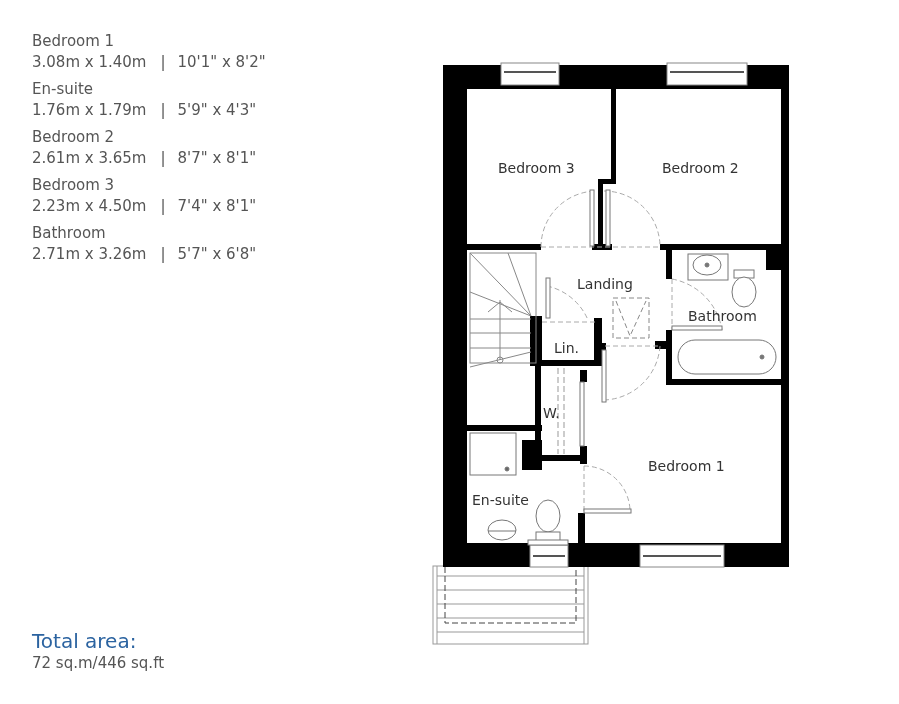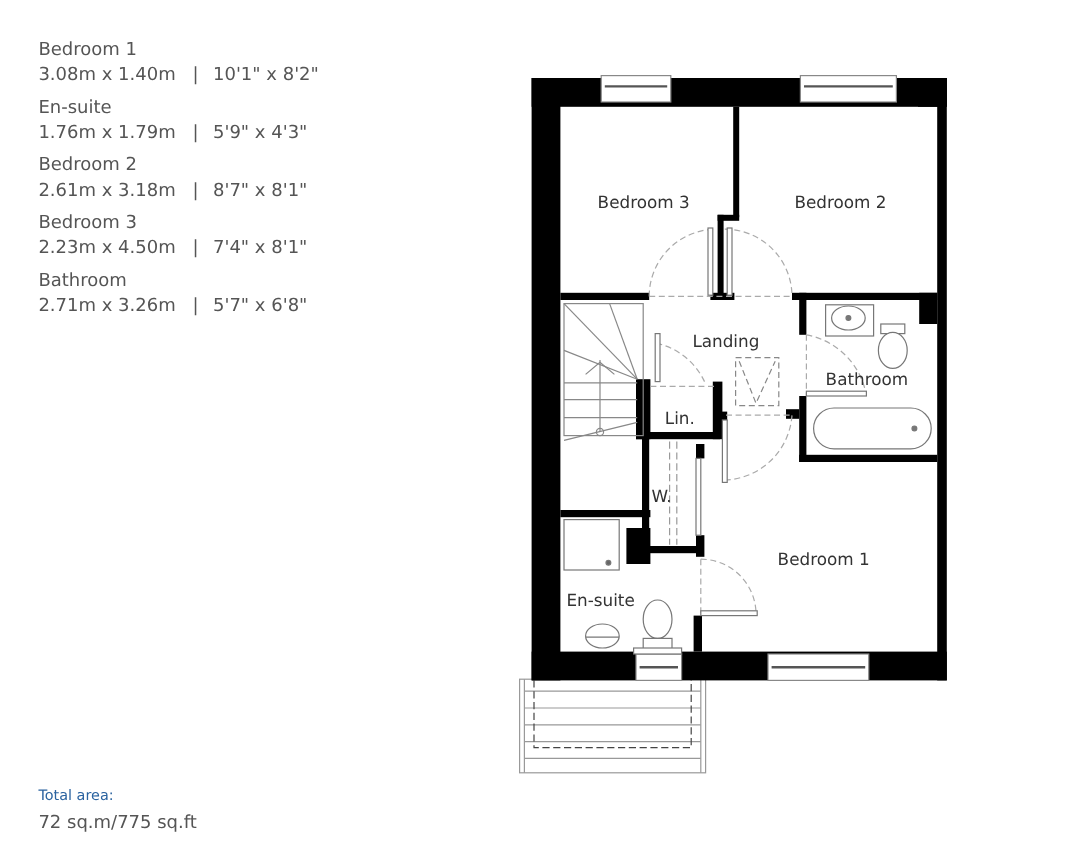--- a/index.html
+++ b/index.html
@@ -4,54 +4,54 @@
 <style>
   html, body { margin: 0; padding: 0; background: #ffffff; }
   body { width: 899px; height: 704px; position: relative; overflow: hidden;
          font-family: "DejaVu Sans", sans-serif; color: #555555; }
   .rooms { position: absolute; left: 32px; top: 31px; }
   .room { margin-bottom: 6px; }
   .room-name { font-size: 15px; line-height: 21px; color: #555; }
   .room-dims { font-size: 15px; line-height: 21px; color: #555; white-space: pre; }
   .room-dims .sep { display: inline-block; margin: 0 12px 0 14px; }
   .total { position: absolute; left: 32px; top: 630px; }
-  .total-label { font-size: 12px; line-height: 22px; color: #2b63a0; margin-top: 22px; }
+  .total-label { font-size: 20px; line-height: 22px; color: #2b63a0; }
   .total-value { font-size: 15px; line-height: 22px; color: #555; }
   svg.plan { position: absolute; left: 0; top: 0; }
   .plan text { font-family: "DejaVu Sans", sans-serif; font-size: 14px; fill: #333; }
 </style>
 </head>
 <body>
 
 <div class="rooms">
   <div class="room">
     <div class="room-name">Bedroom 1</div>
     <div class="room-dims"><span>3.08m x 1.40m</span><span class="sep">|</span><span>10'1" x 8'2"</span></div>
   </div>
   <div class="room">
     <div class="room-name">En-suite</div>
     <div class="room-dims"><span>1.76m x 1.79m</span><span class="sep">|</span><span>5'9" x 4'3"</span></div>
   </div>
   <div class="room">
     <div class="room-name">Bedroom 2</div>
-    <div class="room-dims"><span>2.61m x 3.18m</span><span class="sep">|</span><span>8'7" x 8'1"</span></div>
+    <div class="room-dims"><span>2.61m x 3.65m</span><span class="sep">|</span><span>8'7" x 8'1"</span></div>
   </div>
   <div class="room">
     <div class="room-name">Bedroom 3</div>
     <div class="room-dims"><span>2.23m x 4.50m</span><span class="sep">|</span><span>7'4" x 8'1"</span></div>
   </div>
   <div class="room">
     <div class="room-name">Bathroom</div>
     <div class="room-dims"><span>2.71m x 3.26m</span><span class="sep">|</span><span>5'7" x 6'8"</span></div>
   </div>
 </div>
 
 <div class="total">
   <div class="total-label">Total area:</div>
-  <div class="total-value">72 sq.m/775 sq.ft</div>
+  <div class="total-value">72 sq.m/446 sq.ft</div>
 </div>
 
 <svg class="plan" width="899" height="704" viewBox="0 0 899 704">
 
   <g stroke="#999" stroke-width="1" fill="none">
     <rect x="433" y="566" width="155" height="78" fill="#fff"></rect>
     <line x1="437" y1="566" x2="437" y2="644"></line>
     <line x1="584" y1="566" x2="584" y2="644"></line>
     <line x1="437" y1="576" x2="584" y2="576"></line>
     <line x1="437" y1="590" x2="584" y2="590"></line>

